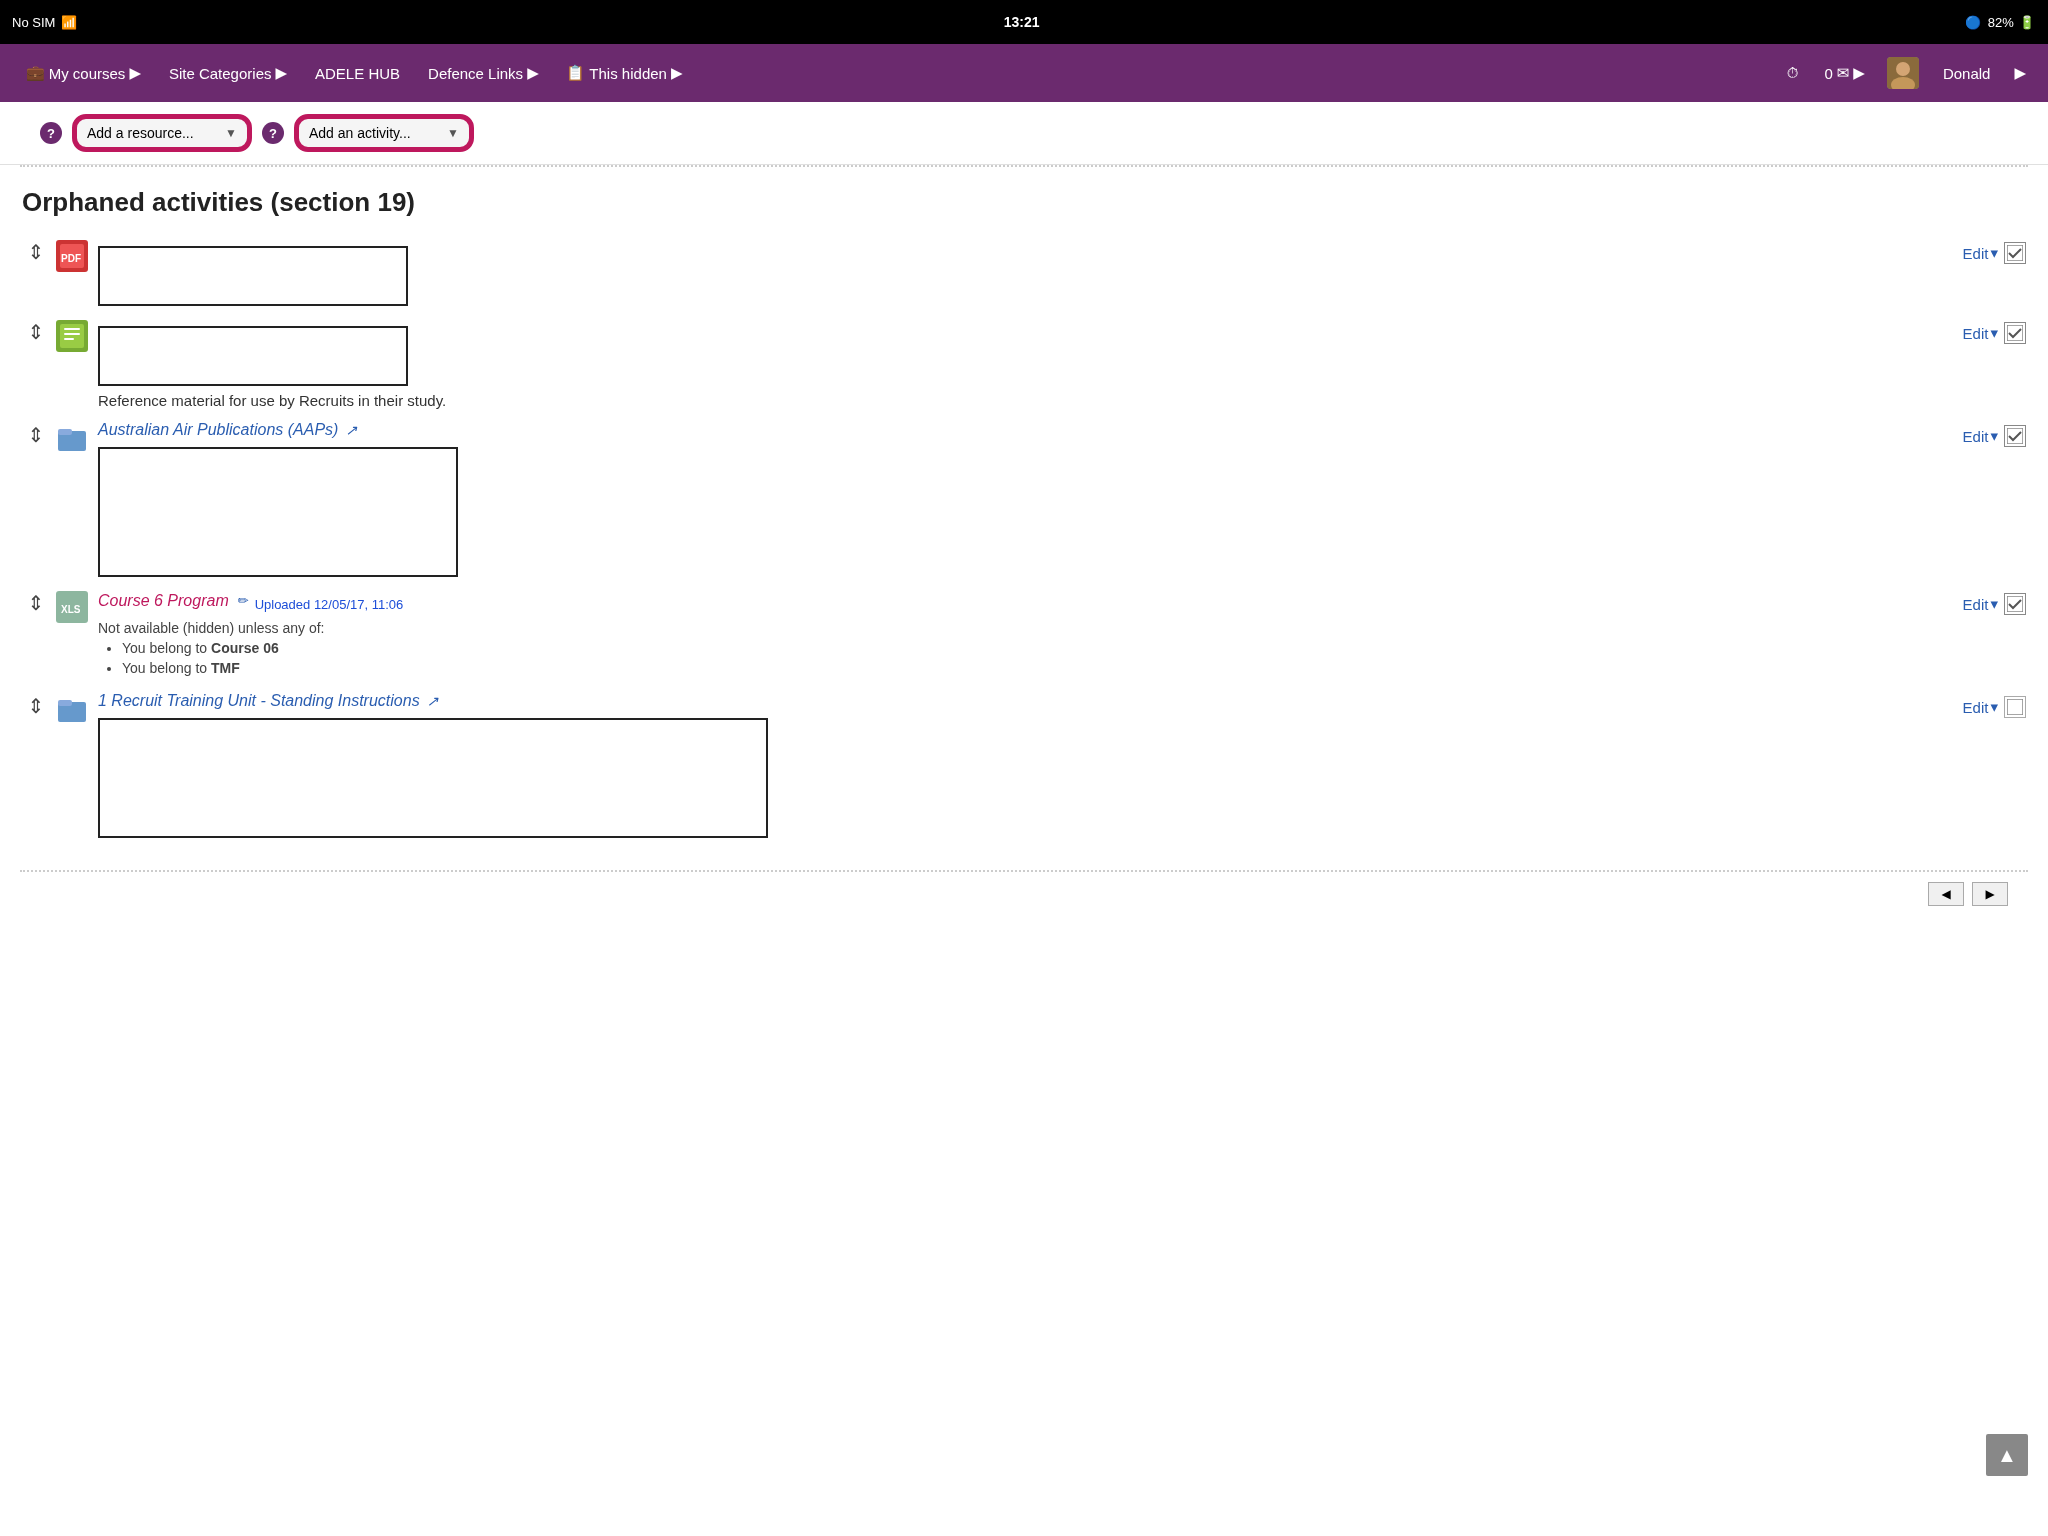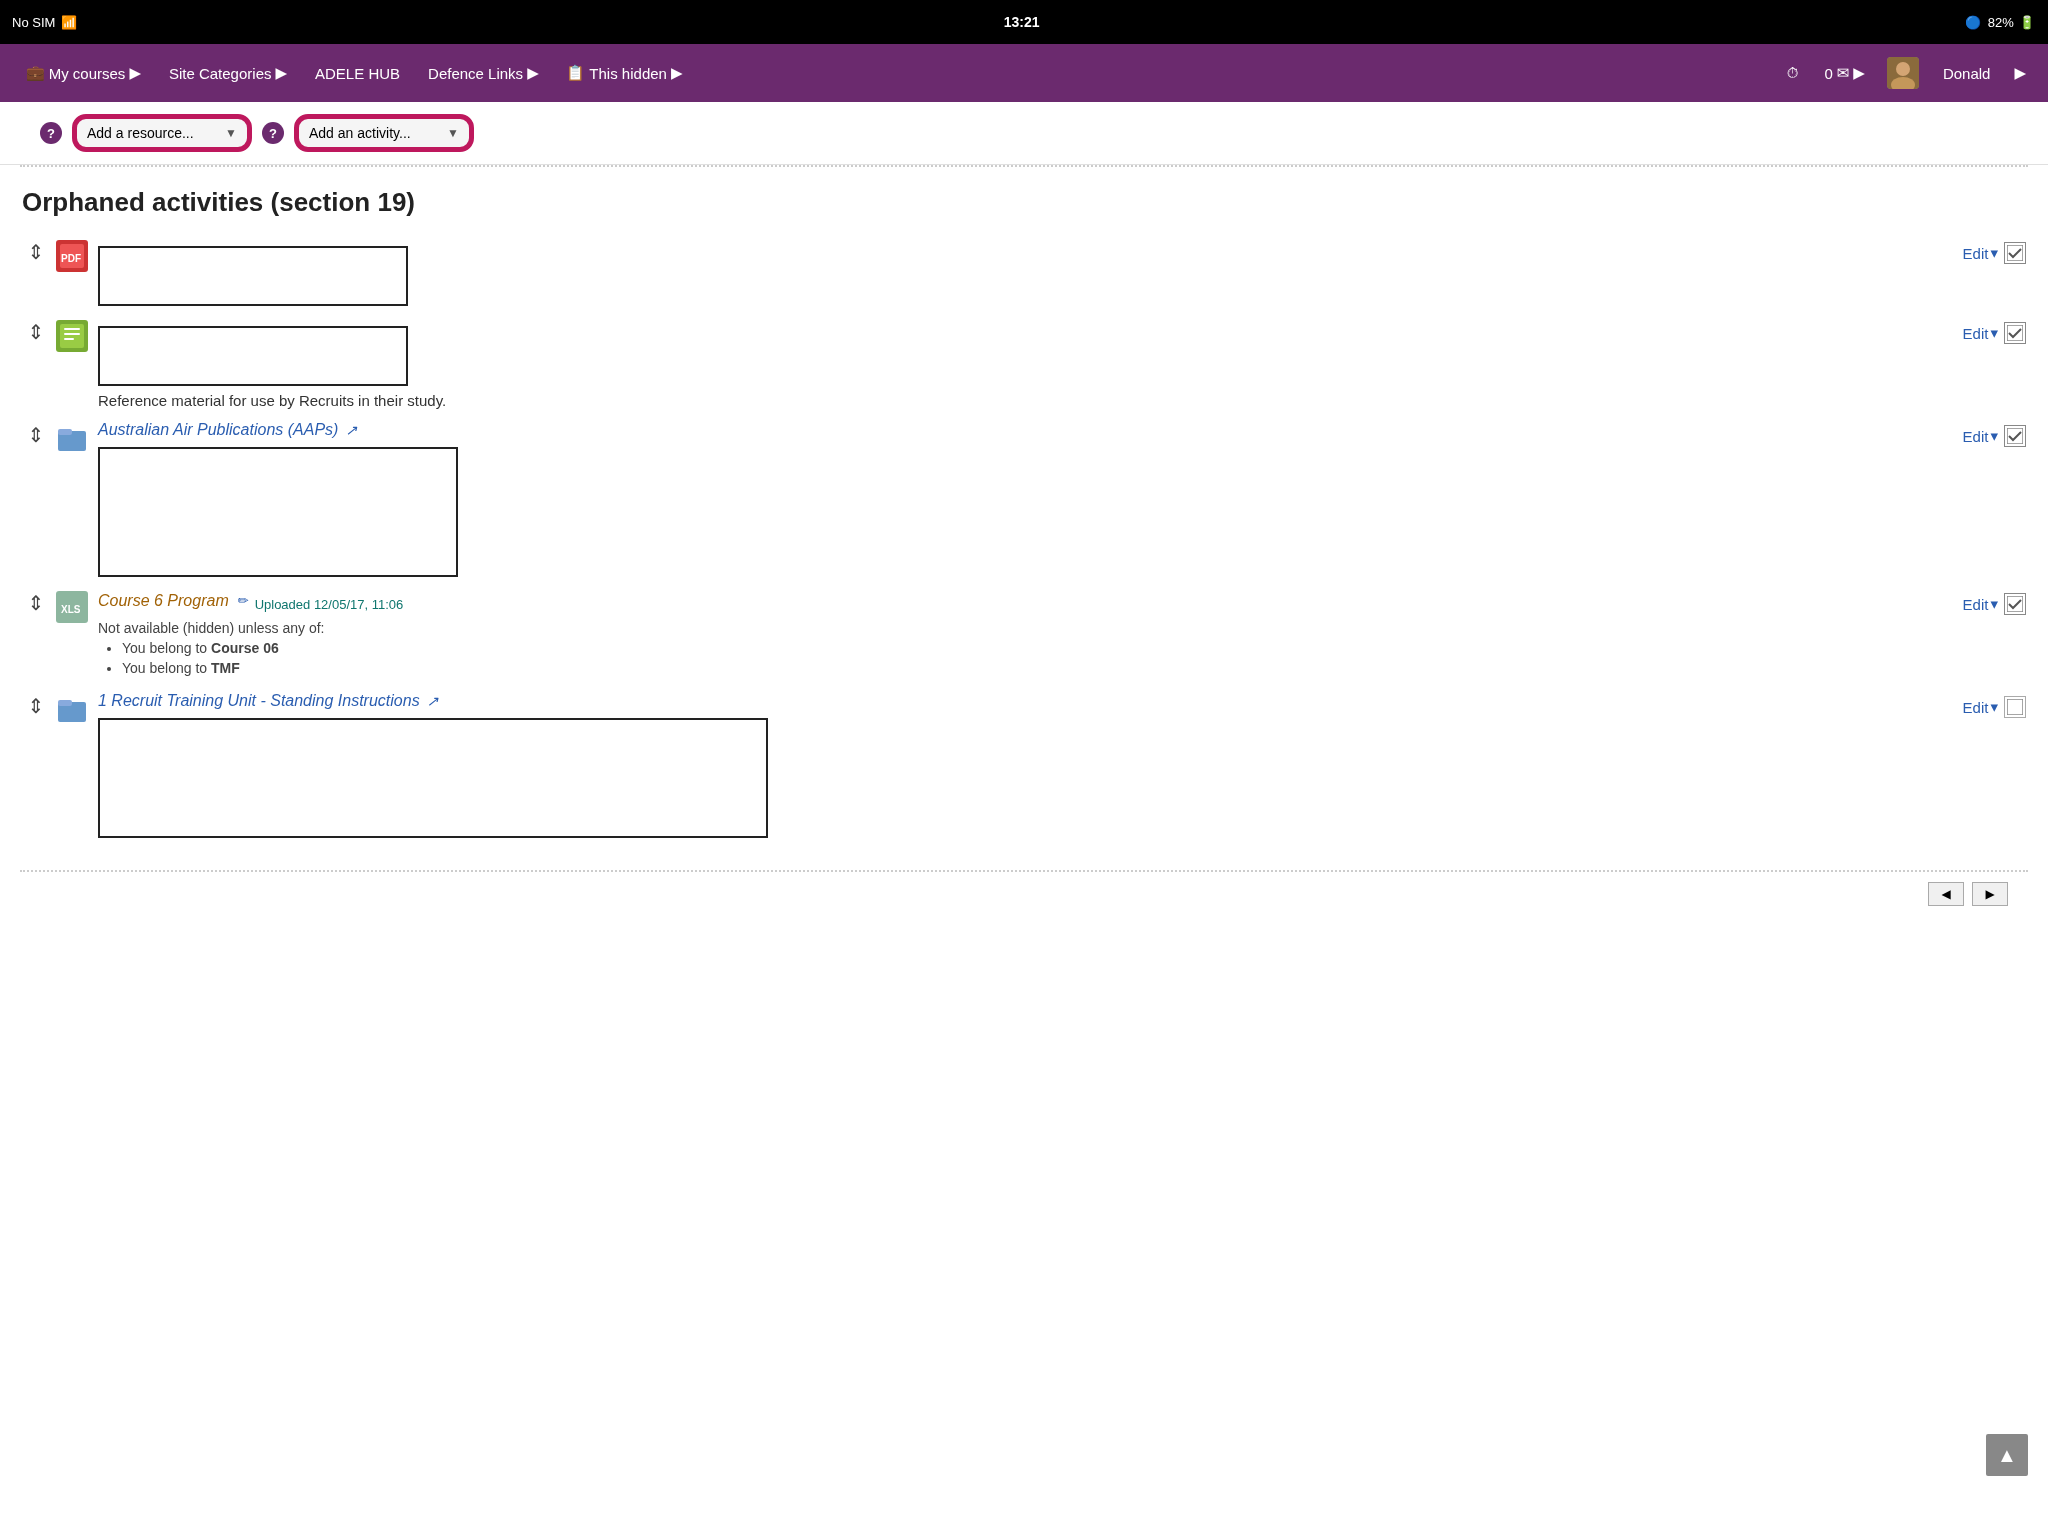--- a/index.html
+++ b/index.html
@@ -433,25 +433,25 @@
     <div class="activity-row">
       <div class="drag-handle">⇕</div>
       <div class="activity-icon" style="opacity:0.5;">
         <svg width="32" height="32" viewBox="0 0 32 32">
           <rect width="32" height="32" fill="#1d6f42" rx="3"></rect>
           <text x="5" y="22" font-size="10" fill="white" font-weight="bold">XLS</text>
         </svg>
       </div>
       <div class="activity-content">
         <div style="display:flex;align-items:center;gap:6px;">
-          <a class="activity-link" style="color:#a16207;">
+          <a class="activity-link" style="color:#be185d;">
             <span>Course 6 Program</span>
           </a>
           <span class="edit-pencil-icon">✏</span>
-          <span class="availability-text" style="font-style:normal;font-size:13px;color:#0f766e;text-align:center;">Uploaded 12/05/17, 11:06</span>
+          <span class="availability-text" style="font-style:normal;font-size:13px;color:#1d4ed8;text-align:center;">Uploaded 12/05/17, 11:06</span>
         </div>
         <p class="availability-text">Not available (hidden) unless any of:</p>
         <ul class="availability-list">
           <li>
             <span>You belong to </span><strong>Course 06</strong>
           </li>
           <li>
             <span>You belong to </span><strong>TMF</strong>
           </li>
         </ul>

